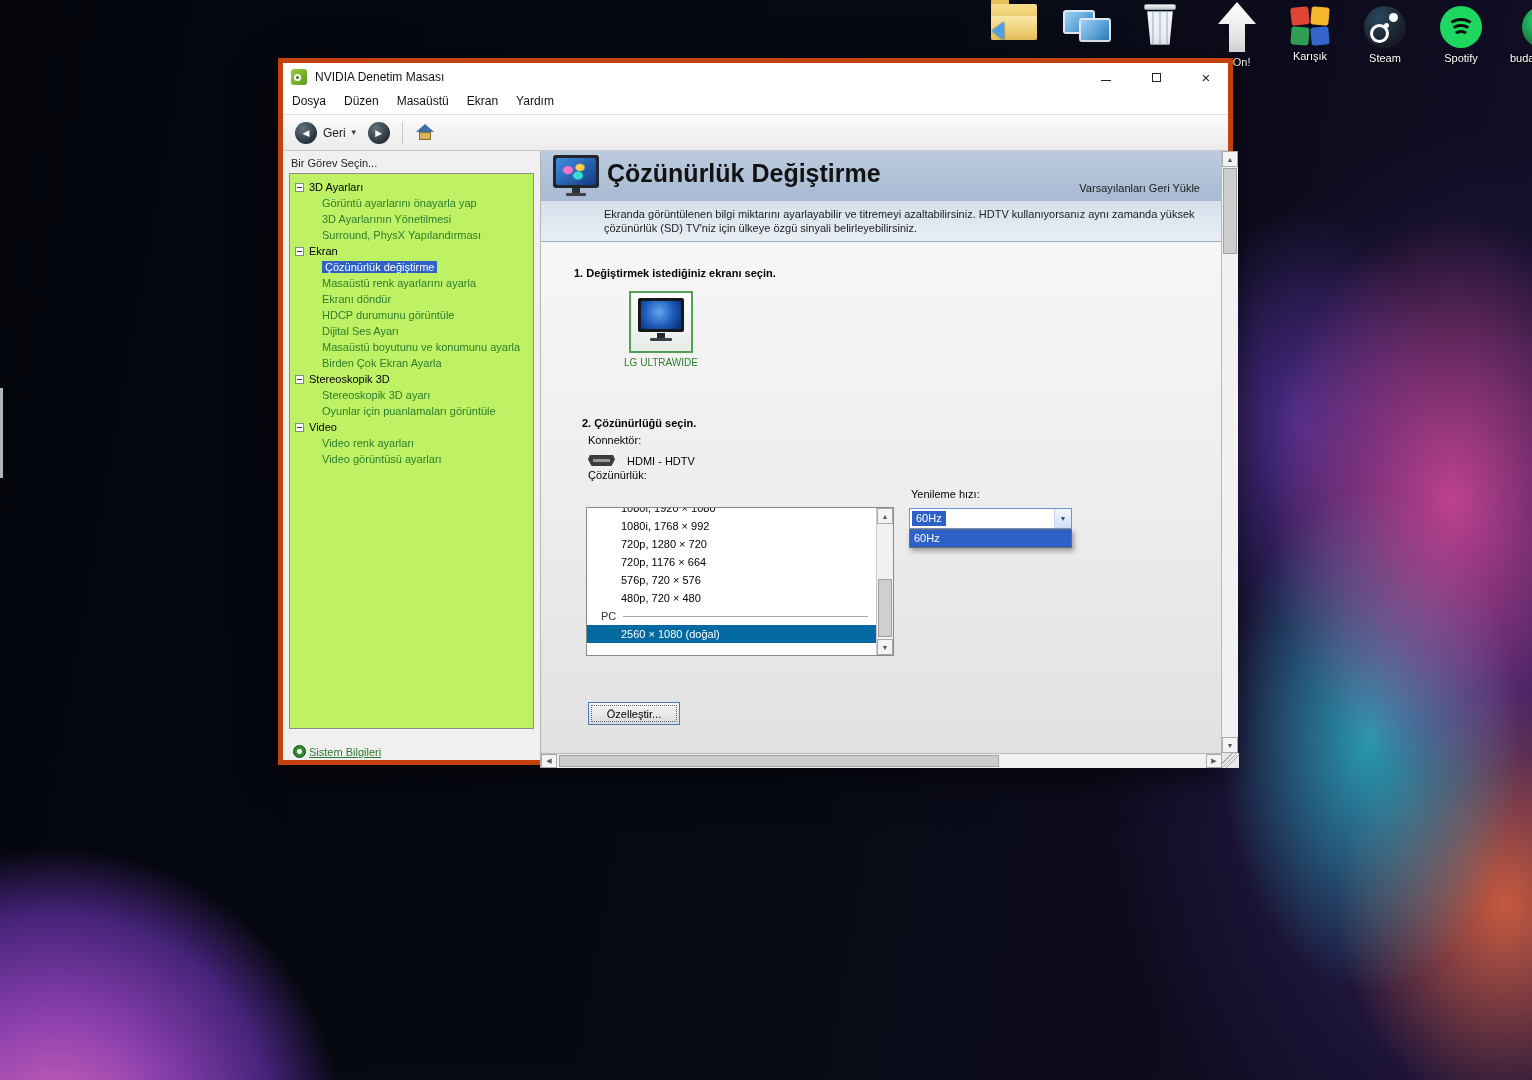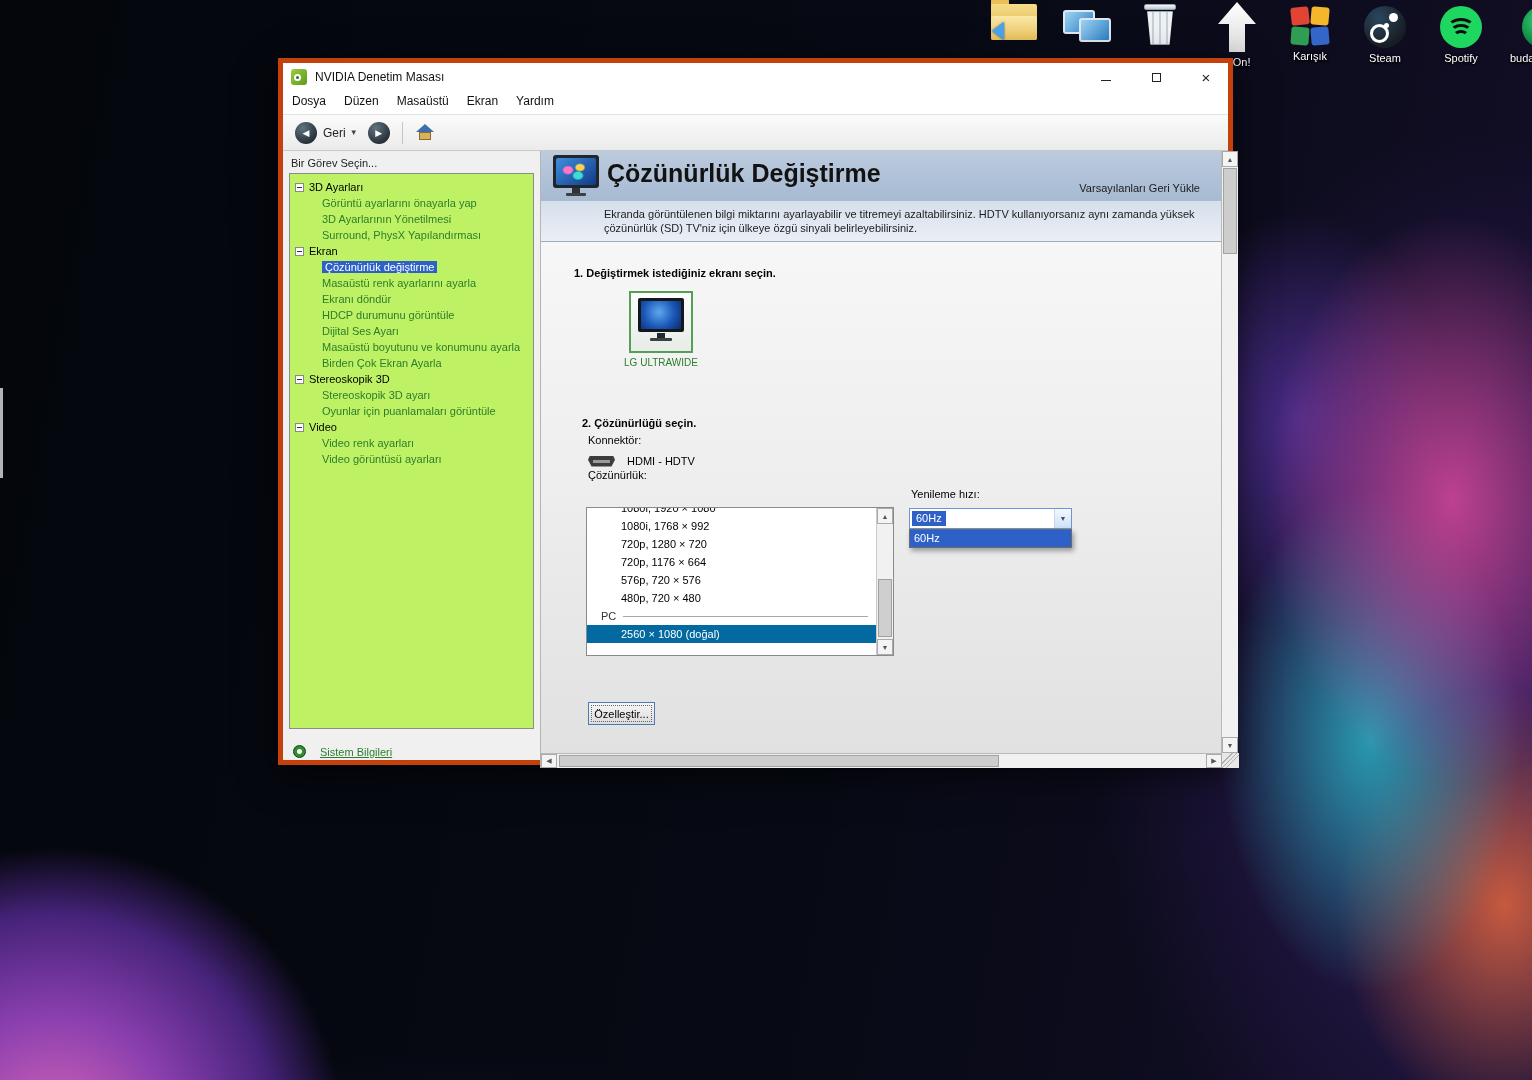--- a/index.html
+++ b/index.html
@@ -80,21 +80,21 @@
   
   .sidebar { position:absolute; left:0; top:88px; width:257px; bottom:1px; background:#f0f0f0; }
   .task-header { font-size:11px; color:#222; margin:6px 0 4px 8px; }
   .treebox { margin:0 6px; height:556px; background:#bef264; border:1px solid #8c8c8c; padding:5px 2px; overflow:hidden; font-size:11px; }
   .trow { display:flex; align-items:center; height:16px; white-space:nowrap; }
   .expander { width:9px; height:9px; border:1px solid #888; background:#fff; margin:0 5px 0 3px; position:relative; flex:none; }
   .expander::before { content:""; position:absolute; left:1px; right:1px; top:3px; height:1px; background:#333; }
   .t-root { color:#000; }
   .t-child { padding-left:30px; color:#2c7d2c; }
   .t-child.sel span { background:#2e61c8; color:#fff; padding:0 3px; }
-  .side-footer { display:flex; align-items:center; gap:14px; margin:16px 0 0 10px; }
+  .side-footer { display:flex; align-items:center; gap:3px; margin:16px 0 0 10px; }
   .nv-eye { width:13px; height:13px; border-radius:50%; border:1px solid #0e3d0e; background:radial-gradient(circle at 50% 50%, #ffffff 0 2px, #2f8f2f 3px 6px, #145214 7px); flex:none; }
   .sys-link { font-size:11px; color:#2c7d2c; text-decoration:underline; }
 
   
   .content-wrap { position:absolute; left:257px; top:88px; width:698px; height:617px; border-left:1px solid #b5b5b5; }
   .viewport { position:absolute; left:0; top:0; width:681px; height:602px; overflow:hidden; background:linear-gradient(180deg,#fafafa 0%,#eeeeee 55%,#e1e1e1 100%); }
 
   .head-band { position:absolute; left:0; top:0; right:0; height:50px; background:linear-gradient(180deg,#bdcbde,#a6bad2); }
   .mon-ico { position:absolute; left:12px; top:4px; width:46px; height:42px; }
   .mon-ico .bez { position:absolute; left:0; top:0; width:46px; height:33px; background:#20262c; border-radius:3px; }
@@ -115,21 +115,21 @@
   .step2 { left:33px; top:266px;margin-left:8px; }
 
   .disp-tile { position:absolute; left:88px; top:140px; width:64px; height:62px; border:2px solid #56a056; background:linear-gradient(#fdfdfd,#e7ece7); padding-top:5px; }
   .disp-tile .bez { width:46px; height:34px; margin:0 auto; background:#14171b; border-radius:2px; padding:3px; }
   .disp-tile .scr { width:100%; height:100%; background:radial-gradient(circle at 45% 40%, #5fa8ee, #1b57b8 55%, #0a2a66); }
   .disp-tile .stand { width:8px; height:5px; background:#23282e; margin:1px auto 0; }
   .disp-tile .base { width:22px; height:3px; background:#3a4046; margin:0 auto; border-radius:1px; }
   .disp-label { position:absolute; left:50px; top:206px; width:140px; text-align:center; font-size:10px; color:#2c7d2c; }
 
   .lbl { position:absolute; font-size:11px; color:#000; }
-  .conn-row { position:absolute; left:47px; top:304px; display:flex; align-items:center; gap:12px; }
+  .conn-row { position:absolute; left:47px; top:304px; display:flex; align-items:flex-start; gap:12px; }
   .hdmi-ico { width:27px; height:11px; background:#3c3c3c; clip-path:polygon(7% 0,93% 0,100% 38%,87% 100%,13% 100%,0 38%); position:relative; }
   .hdmi-ico::before { content:""; position:absolute; left:5px; top:4px; right:5px; height:3px; background:#9a9a9a; }
   .conn-val { font-size:11px; color:#000; }
 
   .listbox { position:absolute; left:45px; top:356px; width:308px; height:149px; background:#fff; border:1px solid #8a8a8a; overflow:hidden; }
   .list-items { position:absolute; left:0; top:-9px; right:17px; }
   .lrow { height:18px; line-height:18px; font-size:11px; color:#000; padding-left:34px; white-space:nowrap; }
   .lrow.grp { padding-left:14px; color:#333; display:flex; align-items:center; gap:7px; }
   .lrow.grp::after { content:""; flex:1; border-top:1px solid #a8a8a8; margin-right:8px; }
   .lrow.sel { background:#0369a1; color:#fff; }
@@ -140,21 +140,21 @@
   .list-vsb .up { position:absolute; left:0; top:0; right:0; height:16px; }
   .list-vsb .down { position:absolute; left:0; bottom:0; right:0; height:16px; }
   .list-vsb .thumb { position:absolute; left:1px; right:1px; bottom:18px; height:58px; background:#cfcfcf; border:1px solid #a0a0a0; }
 
   .combo { position:absolute; left:368px; top:357px; width:163px; height:21px; background:#fff; border:1px solid #6f93d8; display:flex; align-items:center; }
   .combo .val { margin-left:2px; background:#2e61c8; color:#fff; font-size:11px; line-height:15px; padding:0 4px; }
   .combo .dd { margin-left:auto; width:17px; height:100%; border-left:1px solid #c7d6ef; background:linear-gradient(#f3f8fd,#cfe1f7); color:#33517e; font-size:7px; display:flex; align-items:center; justify-content:center; }
   .combo-list { position:absolute; left:368px; top:378px; width:163px; background:#fff; border:1px solid #6b6b6b; box-shadow:2px 3px 5px rgba(0,0,0,.35); z-index:6; }
   .combo-list .opt { height:17px; line-height:17px; font-size:11px; padding-left:4px; background:#2e61c8; color:#fff; }
 
-  .btn { position:absolute; left:47px; top:551px; width:67px; height:23px; background:linear-gradient(#f6f6f6,#dcdcdc); border:1px solid #4d7ab5; font-size:11px; color:#000; display:flex; align-items:center; justify-content:center; outline:1px dotted #666; outline-offset:-4px; }
+  .btn { position:absolute; left:47px; top:551px; width:92px; height:23px; background:linear-gradient(#f6f6f6,#dcdcdc); border:1px solid #4d7ab5; font-size:11px; color:#000; display:flex; align-items:center; justify-content:center; outline:1px dotted #666; outline-offset:-4px; }
 
   .content-vsb { position:absolute; right:0; top:0; width:17px; height:602px; border-left:1px solid #b9b9b9; background:#f1f1f1; }
   .content-vsb .up { position:absolute; left:0; top:0; right:0; height:16px; }
   .content-vsb .down { position:absolute; left:0; bottom:0; right:0; height:16px; }
   .content-vsb .thumb { position:absolute; left:1px; right:1px; top:17px; height:86px; background:#cdcdcd; border:1px solid #a2a2a2; }
 
   .hsb { position:absolute; left:0; top:602px; width:681px; height:15px; background:#f1f1f1; border-top:1px solid #b9b9b9; }
   .hsb .left { position:absolute; left:0; top:0; bottom:0; width:16px; }
   .hsb .right { position:absolute; right:0; top:0; bottom:0; width:16px; }
   .hsb .thumb { position:absolute; left:18px; top:1px; bottom:1px; width:440px; background:#cdcdcd; border:1px solid #a2a2a2; }

